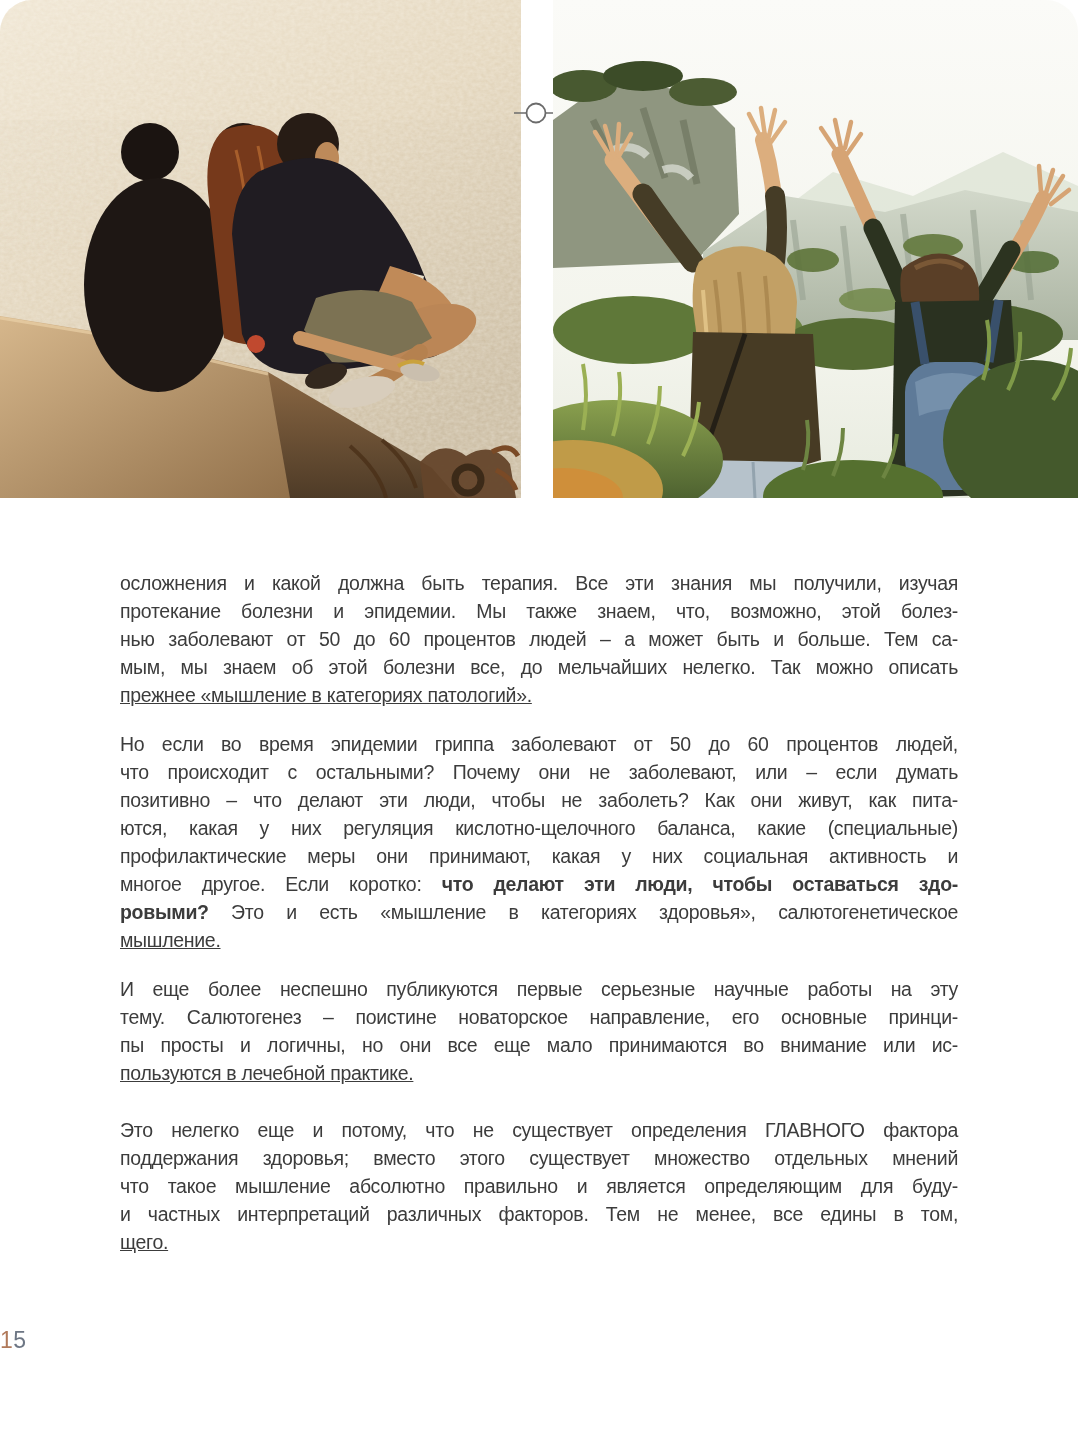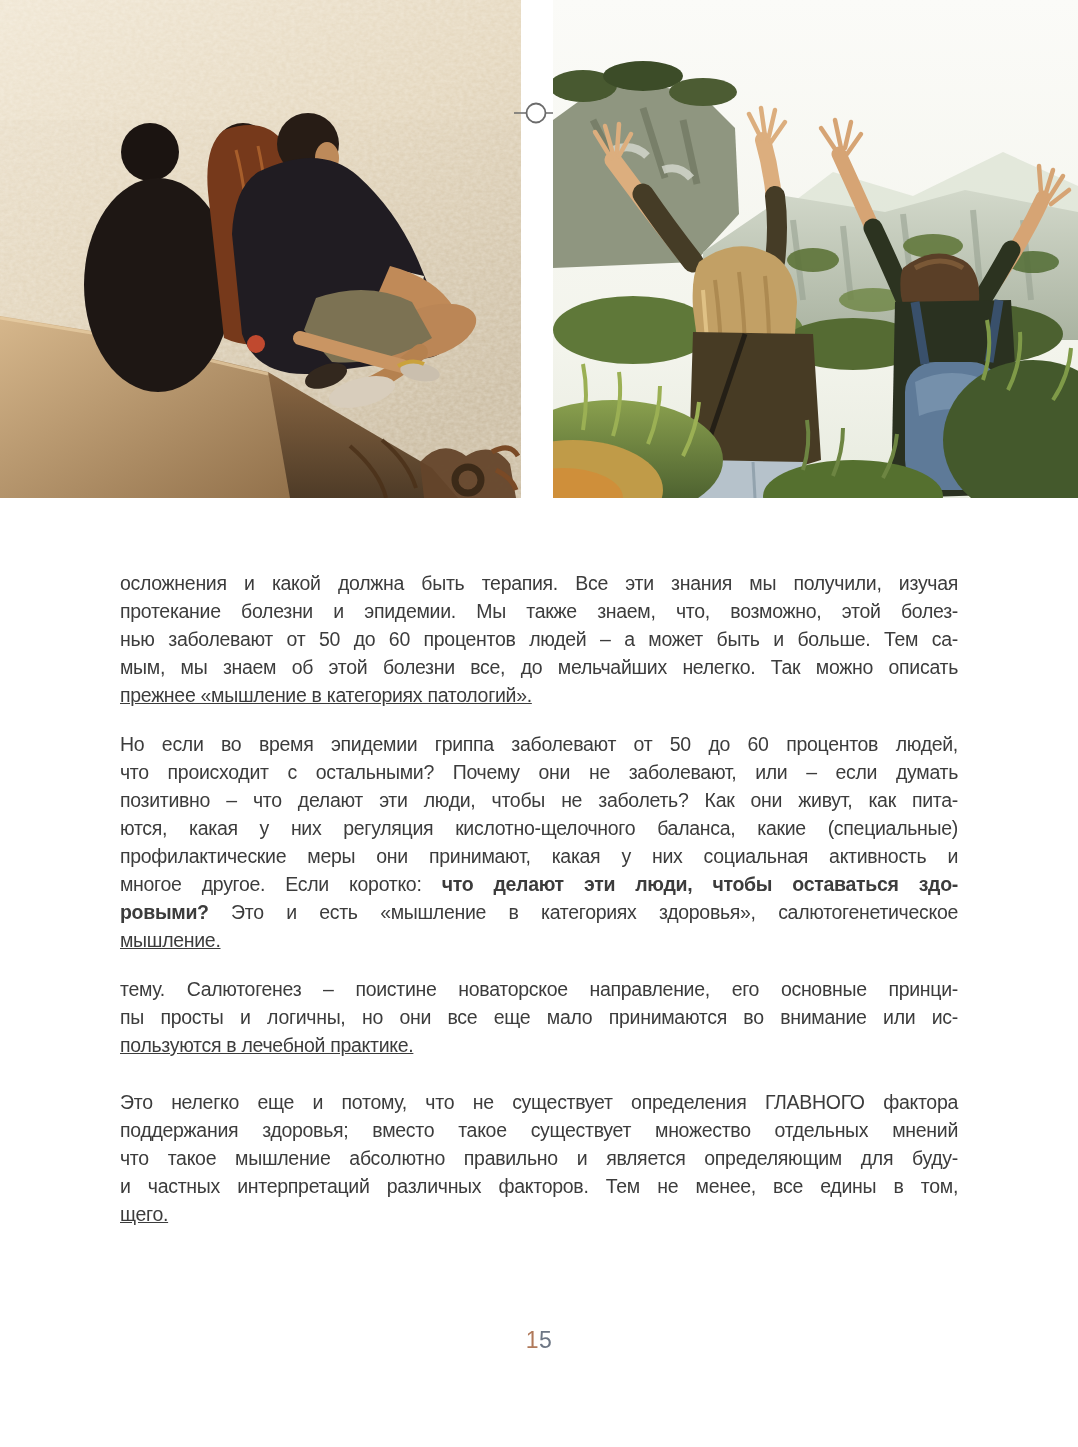--- a/index.html
+++ b/index.html
@@ -3,20 +3,21 @@
 <meta charset="utf-8">
 <style>
   html,body{margin:0;padding:0;background:#ffffff;}
   .page{
     position:relative;
     width:1078px;
     height:1447px;
     background:#ffffff;
     overflow:hidden;
     font-family:"Liberation Sans","DejaVu Sans",sans-serif;
+    border-radius:32px;
   }
   .photo{position:absolute;top:0;display:block;}
   .photo-left{left:0;width:521px;height:498px;}
   .photo-right{left:553px;width:525px;height:498px;}
   .photo svg{display:block;width:100%;height:100%;}
   .ornament{position:absolute;left:514px;top:101px;width:44px;height:24px;}
   .body-text{
     position:absolute;
     left:120px;
     top:569px;
@@ -29,21 +30,21 @@
   .para{margin:0 0 21px 0;}
   .para:last-child{margin-bottom:0;margin-top:29px;}
   .line{text-align:justify;text-align-last:justify;}
   .line.last{text-align-last:left;text-decoration:underline;}
   .bold{font-weight:bold;}
   .page-number{
     position:absolute;
     left:0;
     top:1327px;
     width:1078px;
-    text-align:center;
+    text-align:left;
     font-size:23px;
     letter-spacing:0.5px;
   }
 </style>
 </head>
 <body>
 
 <div class="page">
 
   <div class="photo photo-left">
@@ -232,27 +233,28 @@
         <div class="line"><span>Но если во время эпидемии гриппа заболевают от 50 до 60 процентов людей,</span></div>
         <div class="line"><span>что происходит с остальными? Почему они не заболевают, или – если думать</span></div>
         <div class="line"><span>позитивно – что делают эти люди, чтобы не заболеть? Как они живут, как пита-</span></div>
         <div class="line"><span>ются, какая у них регуляция кислотно-щелочного баланса, какие (специальные)</span></div>
         <div class="line"><span>профилактические меры они принимают, какая у них социальная активность и</span></div>
         <div class="line"><span>многое другое. Если коротко: </span><span class="bold">что делают эти люди, чтобы оставаться здо-</span></div>
         <div class="line"><span class="bold">ровыми?</span><span> Это и есть «мышление в категориях здоровья», салютогенетическое</span></div>
         <div class="line last"><span>мышление.</span></div>
       </div>
       <div class="para">
+        <div class="line"><span>И еще более неспешно публикуются первые серьезные научные работы на эту</span></div>
         <div class="line"><span>тему. Салютогенез – поистине новаторское направление, его основные принци-</span></div>
         <div class="line"><span>пы просты и логичны, но они все еще мало принимаются во внимание или ис-</span></div>
         <div class="line last"><span>пользуются в лечебной практике.</span></div>
       </div>
       <div class="para">
         <div class="line"><span>Это нелегко еще и потому, что не существует определения ГЛАВНОГО фактора</span></div>
-        <div class="line"><span>поддержания здоровья; вместо такое существует множество отдельных мнений</span></div>
+        <div class="line"><span>поддержания здоровья; вместо этого существует множество отдельных мнений</span></div>
         <div class="line"><span>что такое мышление абсолютно правильно и является определяющим для буду-</span></div>
         <div class="line"><span>и частных интерпретаций различных факторов. Тем не менее, все едины в том,</span></div>
         <div class="line last"><span>щего.</span></div>
       </div>
     </div>
 
   <div class="page-number"><span style="color: rgb(176, 121, 90);">1</span><span style="color: rgb(109, 118, 132);">5</span></div>
 
 </div>
 

